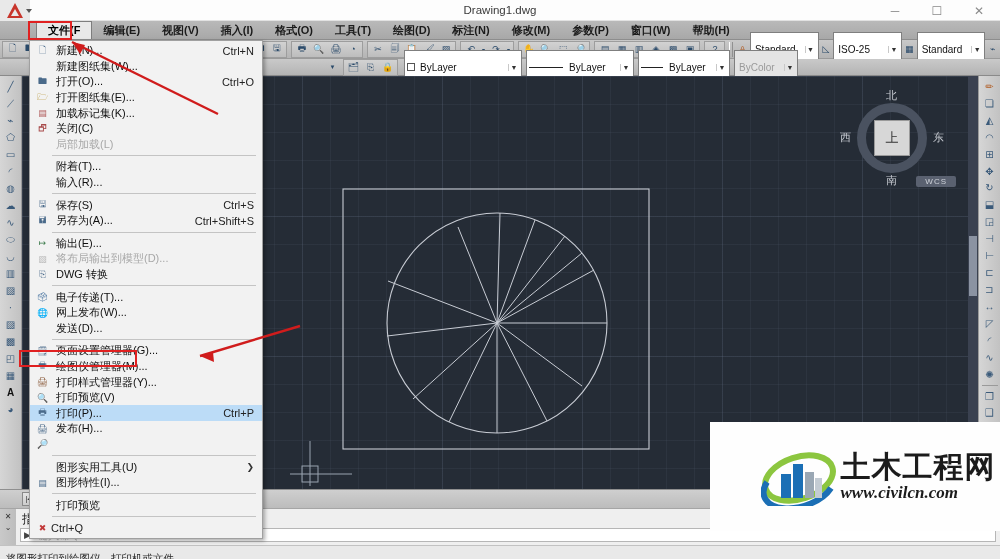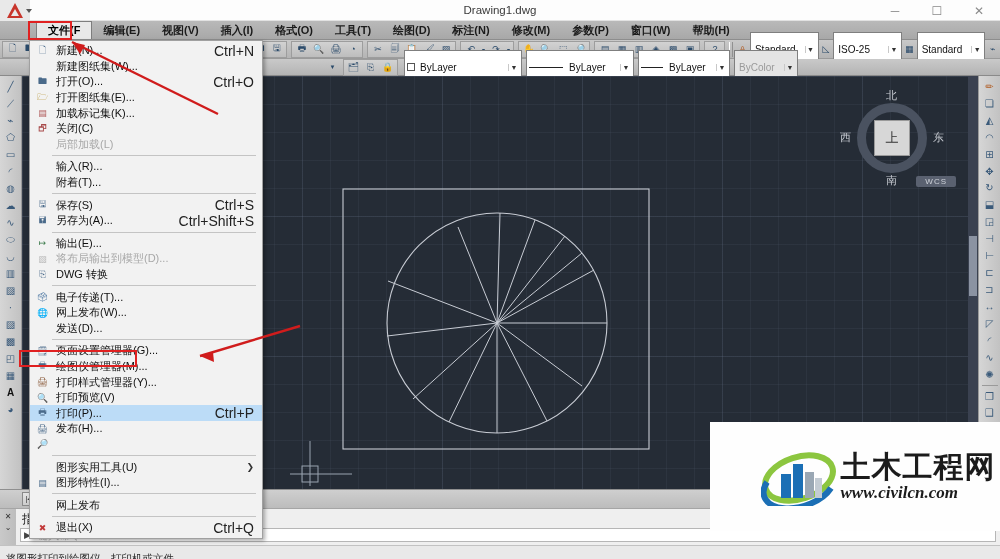--- a/index.html
+++ b/index.html
@@ -172,21 +172,21 @@
   }
   .mi {
     display: flex; align-items: center; height: 15.6px;
     font-size: 11px; color: #111; padding: 0 4px; position: relative;
   }
   .mi .ico {
     width: 17px; height: 14px; flex: 0 0 auto; display:flex;
     align-items:center; justify-content:center; font-size: 9px; color:#4a6a8a;
   }
   .mi .lbl { flex: 1; padding-left: 5px; white-space: nowrap; }
-  .mi .acc { color: #222; font-size: 14px; padding-right: 4px; white-space: nowrap; }
+  .mi .acc { color: #222; font-size: 11px; padding-right: 4px; white-space: nowrap; }
   .mi .sub { font-size: 9px; color: #333; padding-right: 4px;}
   .mi.disabled .lbl { color: #a8a8a8; }
   .mi.disabled .ico { color: #bbb; }
   .mi.selected { background: #bcdcf7; }
   .msep { height: 1px; background: #c4c4c4; margin: 3px 6px 3px 22px; }
   .hl-box {
     position: absolute; left: 19px; top: 350px; width: 118px; height: 17px;
     border: 2px solid #e02020; z-index: 60; pointer-events: none;
   }
   .hl-menu-file {
@@ -530,26 +530,26 @@
     <div class="mi disabled">
       <div class="ico"></div>
       <div class="lbl">局部加载(L)</div>
       <div class="acc"></div>
     </div>
 
     <div class="msep"></div>
 
     <div class="mi">
       <div class="ico"></div>
+      <div class="lbl">附着(T)...</div>
+      <div class="acc"></div>
+    </div>
+    <div class="mi">
+      <div class="ico"></div>
       <div class="lbl">输入(R)...</div>
-      <div class="acc"></div>
-    </div>
-    <div class="mi">
-      <div class="ico"></div>
-      <div class="lbl">附着(T)...</div>
       <div class="acc"></div>
     </div>
 
     <div class="msep"></div>
 
     <div class="mi">
       <div class="ico">🖫</div>
       <div class="lbl">保存(S)</div>
       <div class="acc">Ctrl+S</div>
     </div>
@@ -642,29 +642,28 @@
     <div class="mi">
       <div class="ico">▤</div>
       <div class="lbl">图形特性(I)...</div>
       <div class="acc"></div>
     </div>
 
     <div class="msep"></div>
 
     <div class="mi">
       <div class="ico"></div>
-      <div class="lbl">网上发布</div>
+      <div class="lbl">打印预览</div>
       <div class="acc"></div>
     </div>
 
     <div class="msep"></div>
 
     <div class="mi">
       <div class="ico" style="color:#c23a3a">✖</div>
-      <div class="lbl">退出(X)</div>
       <div class="acc">Ctrl+Q</div>
     </div>
   </div>
 
   <div class="hl-menu-file"></div>
   <div class="hl-box"></div>
 
   <svg class="arrow-svg" style="left:0;top:0;width:1000px;height:559px">
     <g>
       <line x1="218" y1="114" x2="72" y2="42" stroke="#d01c1c" stroke-width="2.4"></line>

